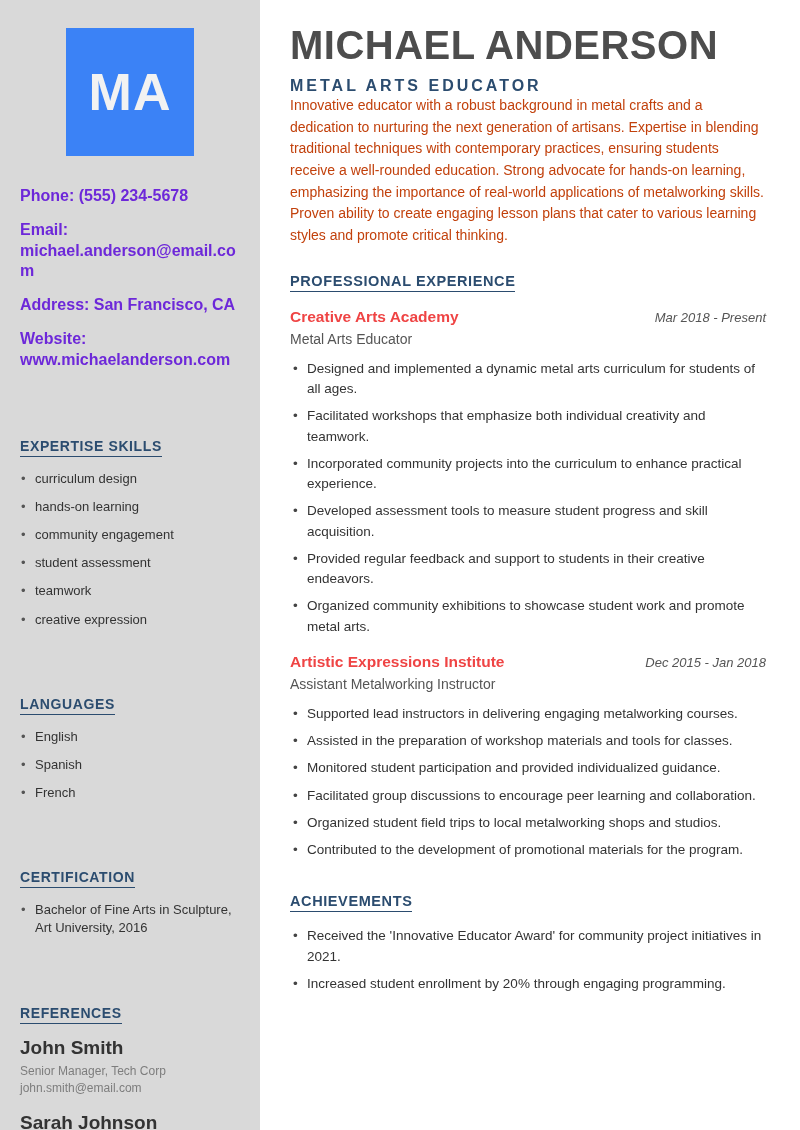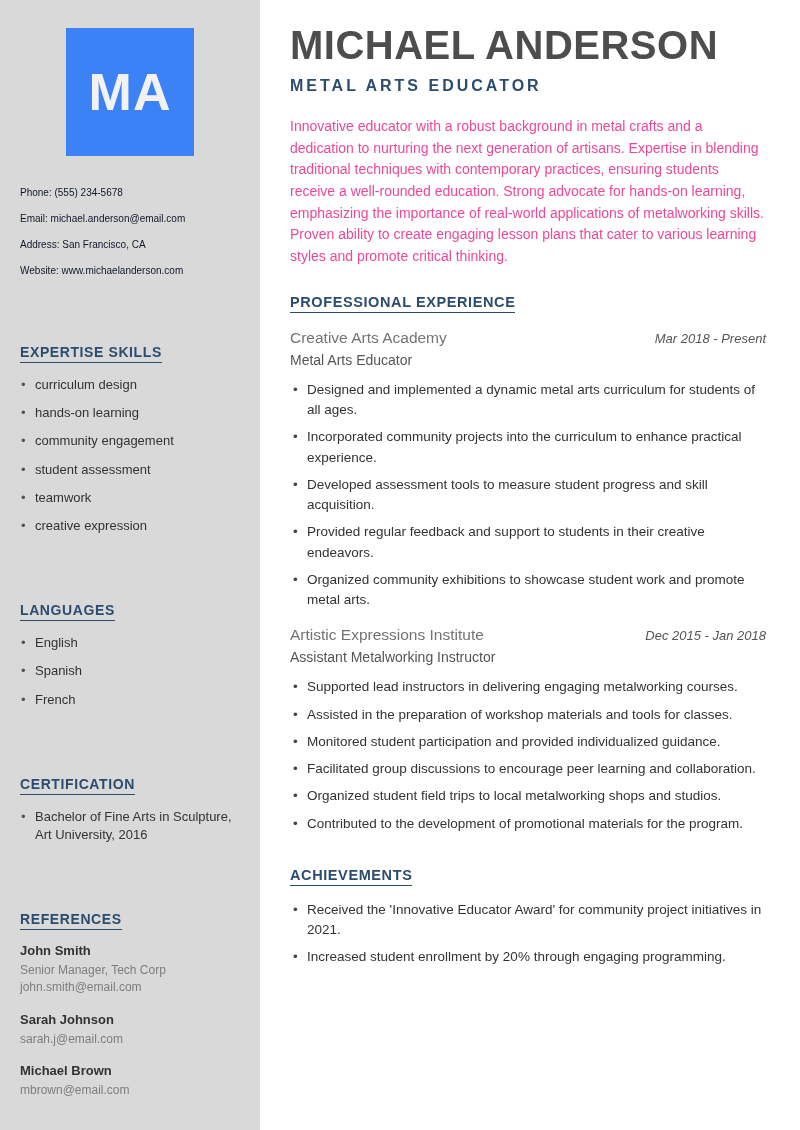--- a/index.html
+++ b/index.html
@@ -33,25 +33,26 @@
     align-items: center;
     justify-content: center;
   }
   .avatar-initials {
     color: #f2f2f2;
     font-size: 52px;
     font-weight: bold;
     letter-spacing: 1px;
   }
   .contact p {
-    font-size: 10px;
-    color: #0f172a;
+    font-size: 16px;
+    color: #6d28d9;
     margin-bottom: 13px;
     line-height: 1.3;
     word-wrap: break-word;
+    font-weight: bold;
   }
   .side-section { margin-top: 28px; }
   .side-heading {
     display: inline-block;
     color: #2b4c6f;
     font-size: 14px;
     font-weight: bold;
     letter-spacing: 0.6px;
     border-bottom: 1.5px solid #2b4c6f;
     padding-bottom: 2px;
@@ -68,21 +69,21 @@
     line-height: 1.4;
   }
   .side-list li::before {
     content: "•";
     position: absolute;
     left: 1px;
     color: #555;
   }
   .ref { margin-bottom: 15px; }
   .ref-name {
-    font-size: 13px;
+    font-size: 19px;
     font-weight: bold;
     color: #333;
     margin-bottom: 4px;
   }
   .ref-role, .ref-email {
     font-size: 12px;
     color: #7d7d7d;
     line-height: 1.45;
   }
 
@@ -99,45 +100,44 @@
     line-height: 1.05;
   }
   .job-title {
     margin-top: 11px;
     font-size: 16px;
     font-weight: bold;
     color: #2b4c6f;
     letter-spacing: 3px;
   }
   .summary {
-    margin-top: 21px;
     font-size: 14px;
-    color: #ec4899;
+    color: #c2410c;
     line-height: 1.55;
   }
   .main-heading {
     display: inline-block;
     margin-top: 26px;
     color: #2b4c6f;
     font-size: 14.5px;
     font-weight: bold;
     letter-spacing: 0.6px;
     border-bottom: 1.5px solid #2b4c6f;
     padding-bottom: 2px;
   }
   .job-header {
     display: flex;
     justify-content: space-between;
     align-items: baseline;
     margin-top: 16px;
   }
   .company {
     font-size: 15.5px;
-    font-weight: normal;
-    color: #737373;
+    font-weight: bold;
+    color: #ef4444;
   }
   .dates {
     font-size: 13px;
     font-style: italic;
     color: #555;
   }
   .role {
     margin-top: 5px;
     font-size: 14px;
     color: #555;
@@ -241,20 +241,21 @@
 
     
     <div>
       <div class="job-header">
         <span class="company">Creative Arts Academy</span>
         <span class="dates">Mar 2018 - Present</span>
       </div>
       <p class="role">Metal Arts Educator</p>
       <ul class="bullets">
         <li>Designed and implemented a dynamic metal arts curriculum for students of all ages.</li>
+        <li>Facilitated workshops that emphasize both individual creativity and teamwork.</li>
         <li>Incorporated community projects into the curriculum to enhance practical experience.</li>
         <li>Developed assessment tools to measure student progress and skill acquisition.</li>
         <li>Provided regular feedback and support to students in their creative endeavors.</li>
         <li>Organized community exhibitions to showcase student work and promote metal arts.</li>
       </ul>
     </div>
 
     
     <div>
       <div class="job-header">

